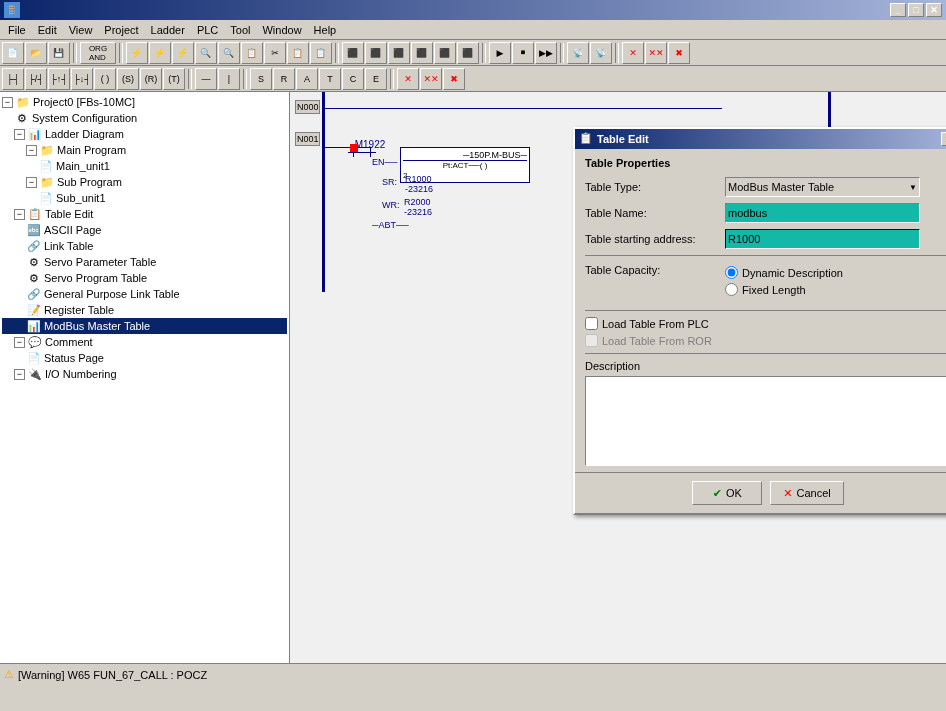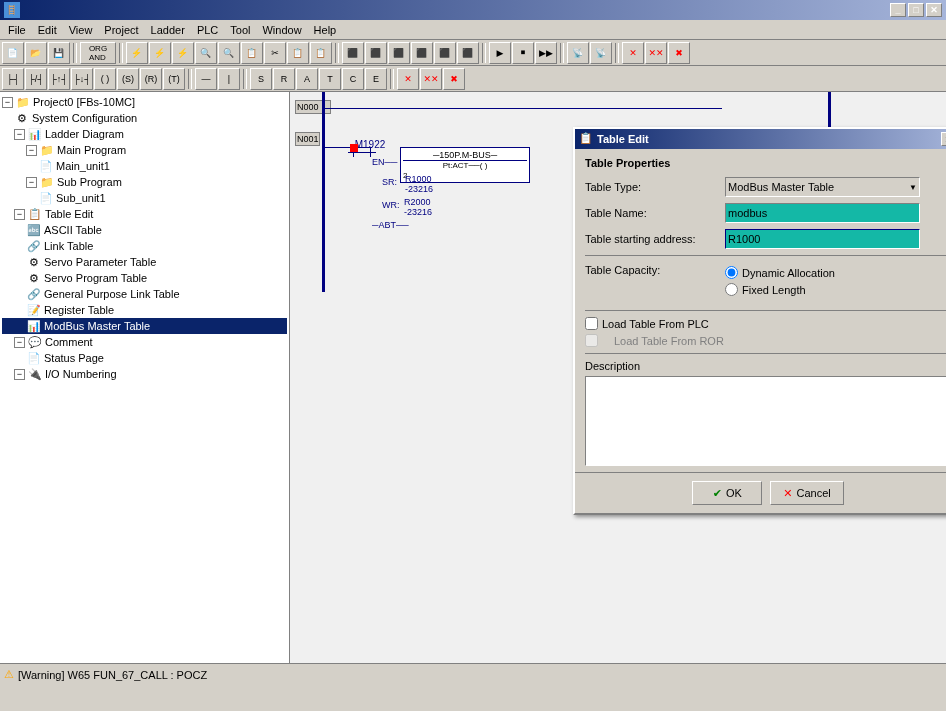--- a/index.html
+++ b/index.html
@@ -218,21 +218,21 @@
     </div>
     <div class="tree-item">
       <span class="indent" style="width:12px;"></span>
       <span class="expander">−</span>
       <span class="icon">📋</span>
       <span class="tree-label">Table Edit</span>
     </div>
     <div class="tree-item">
       <span class="indent" style="width:24px;"></span>
       <span class="icon">🔤</span>
-      <span class="tree-label">ASCII Table</span>
+      <span class="tree-label">ASCII Page</span>
     </div>
     <div class="tree-item">
       <span class="indent" style="width:24px;"></span>
       <span class="icon">🔗</span>
       <span class="tree-label">Link Table</span>
     </div>
     <div class="tree-item">
       <span class="indent" style="width:24px;"></span>
       <span class="icon">⚙</span>
       <span class="tree-label">Servo Parameter Table</span>
@@ -273,21 +273,21 @@
       <span class="expander">−</span>
       <span class="icon">🔌</span>
       <span class="tree-label">I/O Numbering</span>
     </div>
   </div>
 
   <div class="work-area">
 
     <div style="position:absolute;top:0;left:0;width:100%;height:100%;background:#f0f0f0;">
 
-      <div style="position:absolute;top:8px;left:5px;width:36px;background:#d4d0c8;border:1px solid #808080;font-size:9px;text-align:left;padding:1px;">N000</div>
+      <div style="position:absolute;top:8px;left:5px;width:25px;background:#d4d0c8;border:1px solid #808080;font-size:9px;text-align:right;padding:1px;">N000</div>
 
       <div style="position:absolute;top:40px;left:5px;width:25px;background:#d4d0c8;border:1px solid #808080;font-size:9px;text-align:center;padding:1px;">N001</div>
 
       <div style="position:absolute;top:16px;left:32px;width:400px;height:1px;background:#000080;"></div>
 
       <div style="position:absolute;top:55px;left:32px;width:50px;height:1px;background:#000080;"></div>
 
       <div style="position:absolute;top:47px;left:55px;font-size:10px;color:#000080;text-align:center;width:50px;">M1922</div>
       <div style="position:absolute;top:55px;left:58px;height:10px;width:30px;display:flex;align-items:center;">
         <div style="width:5px;height:1px;background:#000080;"></div>
@@ -295,21 +295,21 @@
         <div style="width:16px;height:1px;background:#000080;"></div>
         <div style="width:1px;height:10px;background:#000080;"></div>
         <div style="width:5px;height:1px;background:#000080;"></div>
       </div>
 
       <div style="position:absolute;top:52px;left:60px;width:8px;height:8px;background:red;"></div>
 
       <div style="position:absolute;top:65px;left:82px;font-size:9px;color:#000080;">EN──</div>
 
       <div style="position:absolute;top:55px;left:110px;width:130px;border:1px solid #000080;padding:2px;background:#fff;font-size:9px;">
-        <div style="text-align:center;border-bottom:1px solid #000080;">─150P.M-BUS─</div>
+        <div style="text-align:right;border-bottom:1px solid #000080;">─150P.M-BUS─</div>
         <div style="display:flex;justify-content:center;font-size:8px;">
           <span>Pt:</span>
             <span>ACT──( )</span>
         </div>
         <div style="display:flex;justify-content:space-between;font-size:8px;margin-top:1px;">
           <span>2</span>
         </div>
       </div>
 
       <div style="position:absolute;top:68px;right:120px;font-size:9px;color:#000080;">M10</div>
@@ -361,38 +361,38 @@
           <input class="form-input" type="text" style="width: 195px; border-color: rgb(0, 0, 128) rgb(255, 255, 255) rgb(255, 255, 255) rgb(0, 0, 128);" value="R1000">
         </div>
 
         <hr class="section-divider">
 
         <div class="form-row" style="align-items:flex-start;">
           <span class="form-label" style="padding-top:2px;">Table Capacity:</span>
           <div class="radio-group">
             <div class="radio-row">
               <input type="radio" name="capacity" checked="" style="">
-              <span>Dynamic Allocation</span>
+              <span>Dynamic Description</span>
             </div>
             <div class="radio-row">
               <input type="radio" name="capacity" style="">
               <span>Fixed Length</span>
             </div>
           </div>
         </div>
 
         <hr class="section-divider">
 
         <div class="checkbox-row">
           <input type="checkbox" style="">
           <span>Load Table From PLC</span>
         </div>
         <div class="checkbox-row">
           <input type="checkbox" disabled="" style="">
-          <span style="color:#808080;margin-left:12px;">Load Table From ROR</span>
+          <span style="color:#808080;">Load Table From ROR</span>
         </div>
 
         <div class="description-section">
           <hr class="section-divider">
           <div class="description-label">Description</div>
           <div class="desc-container">
             <textarea class="description-box" style=""></textarea>
           </div>
         </div>
       </div>

